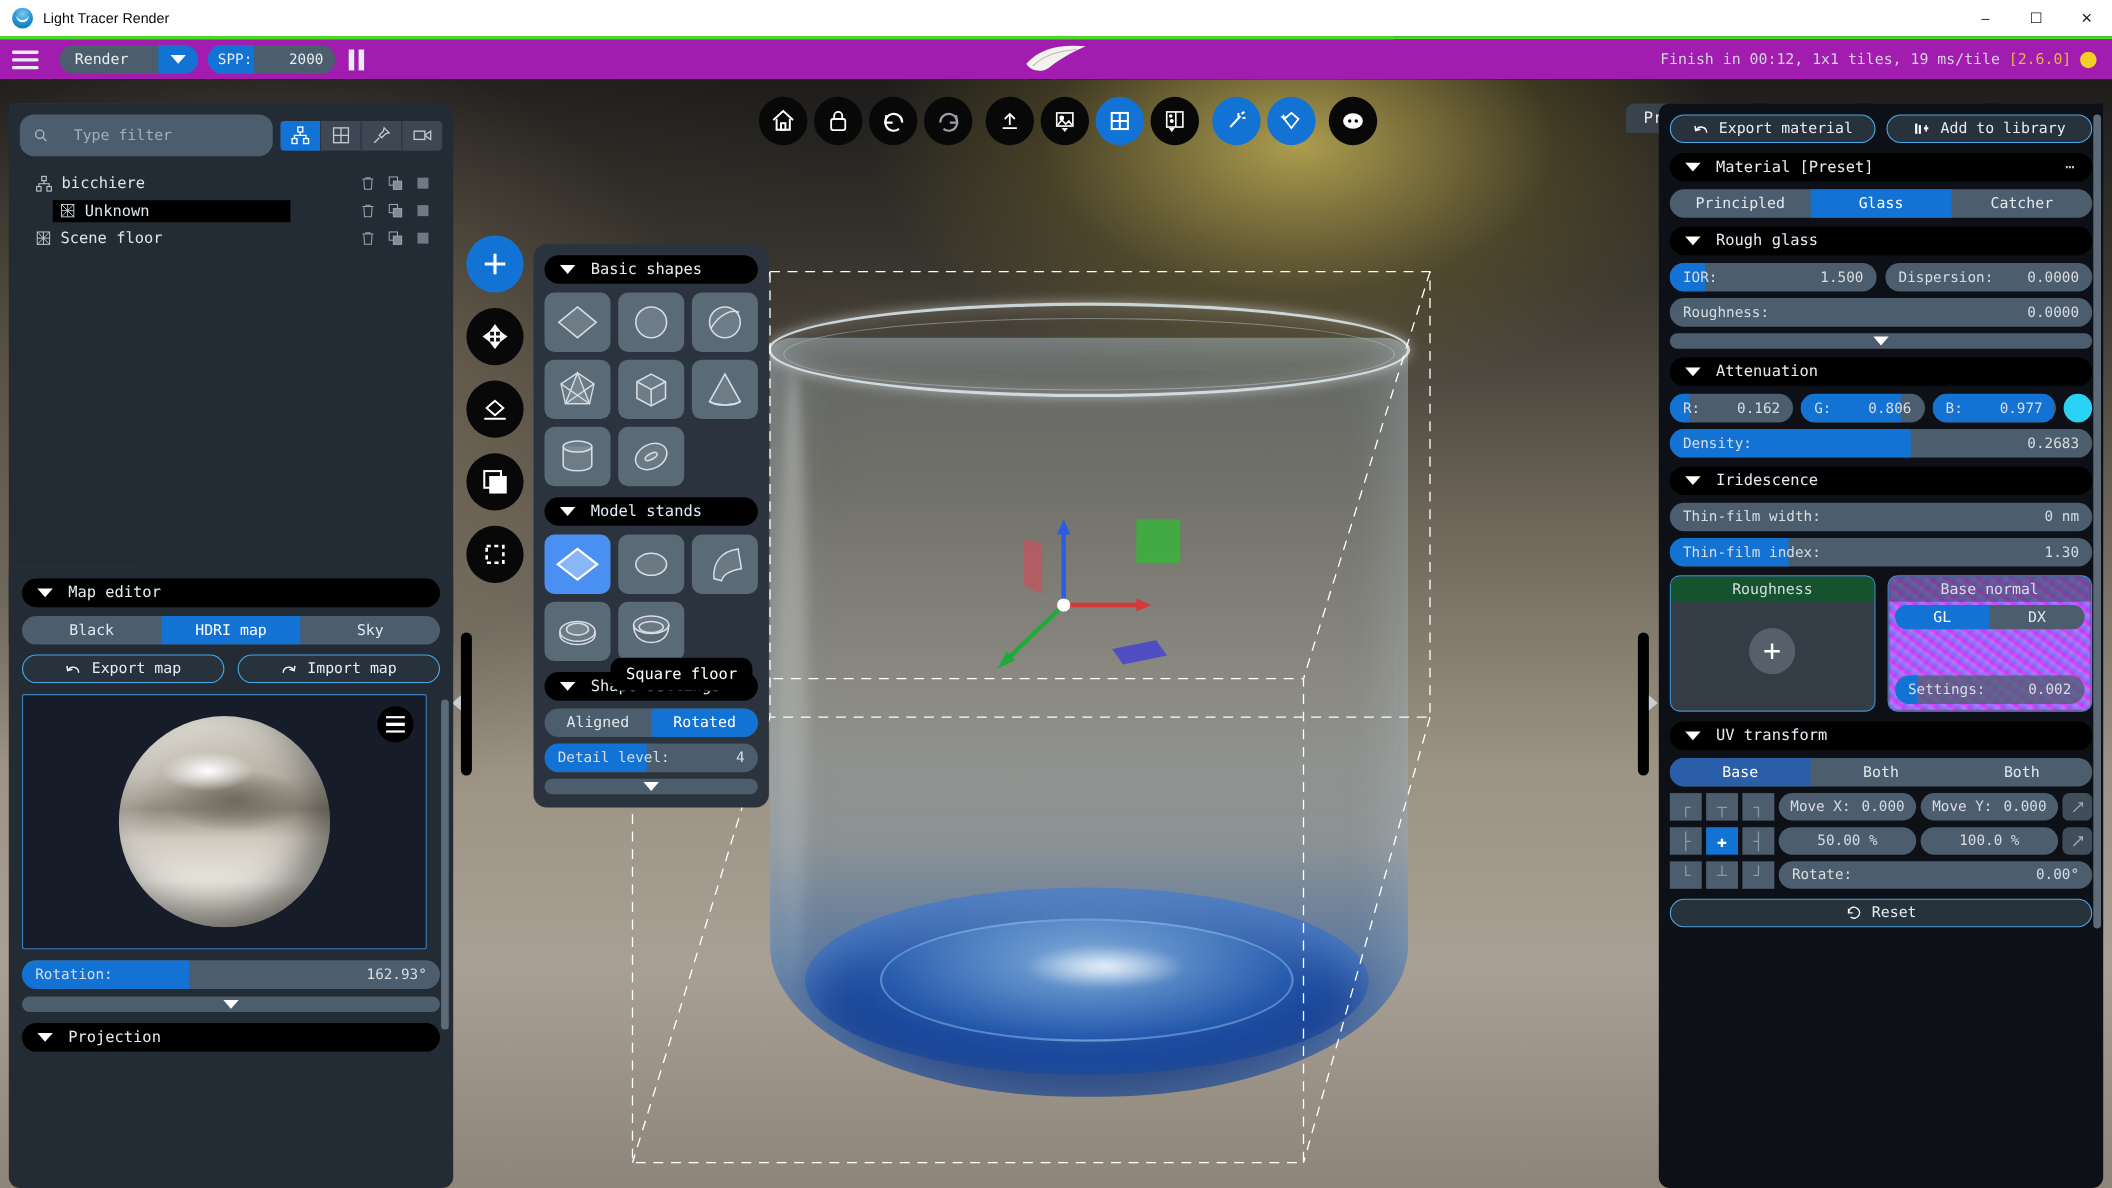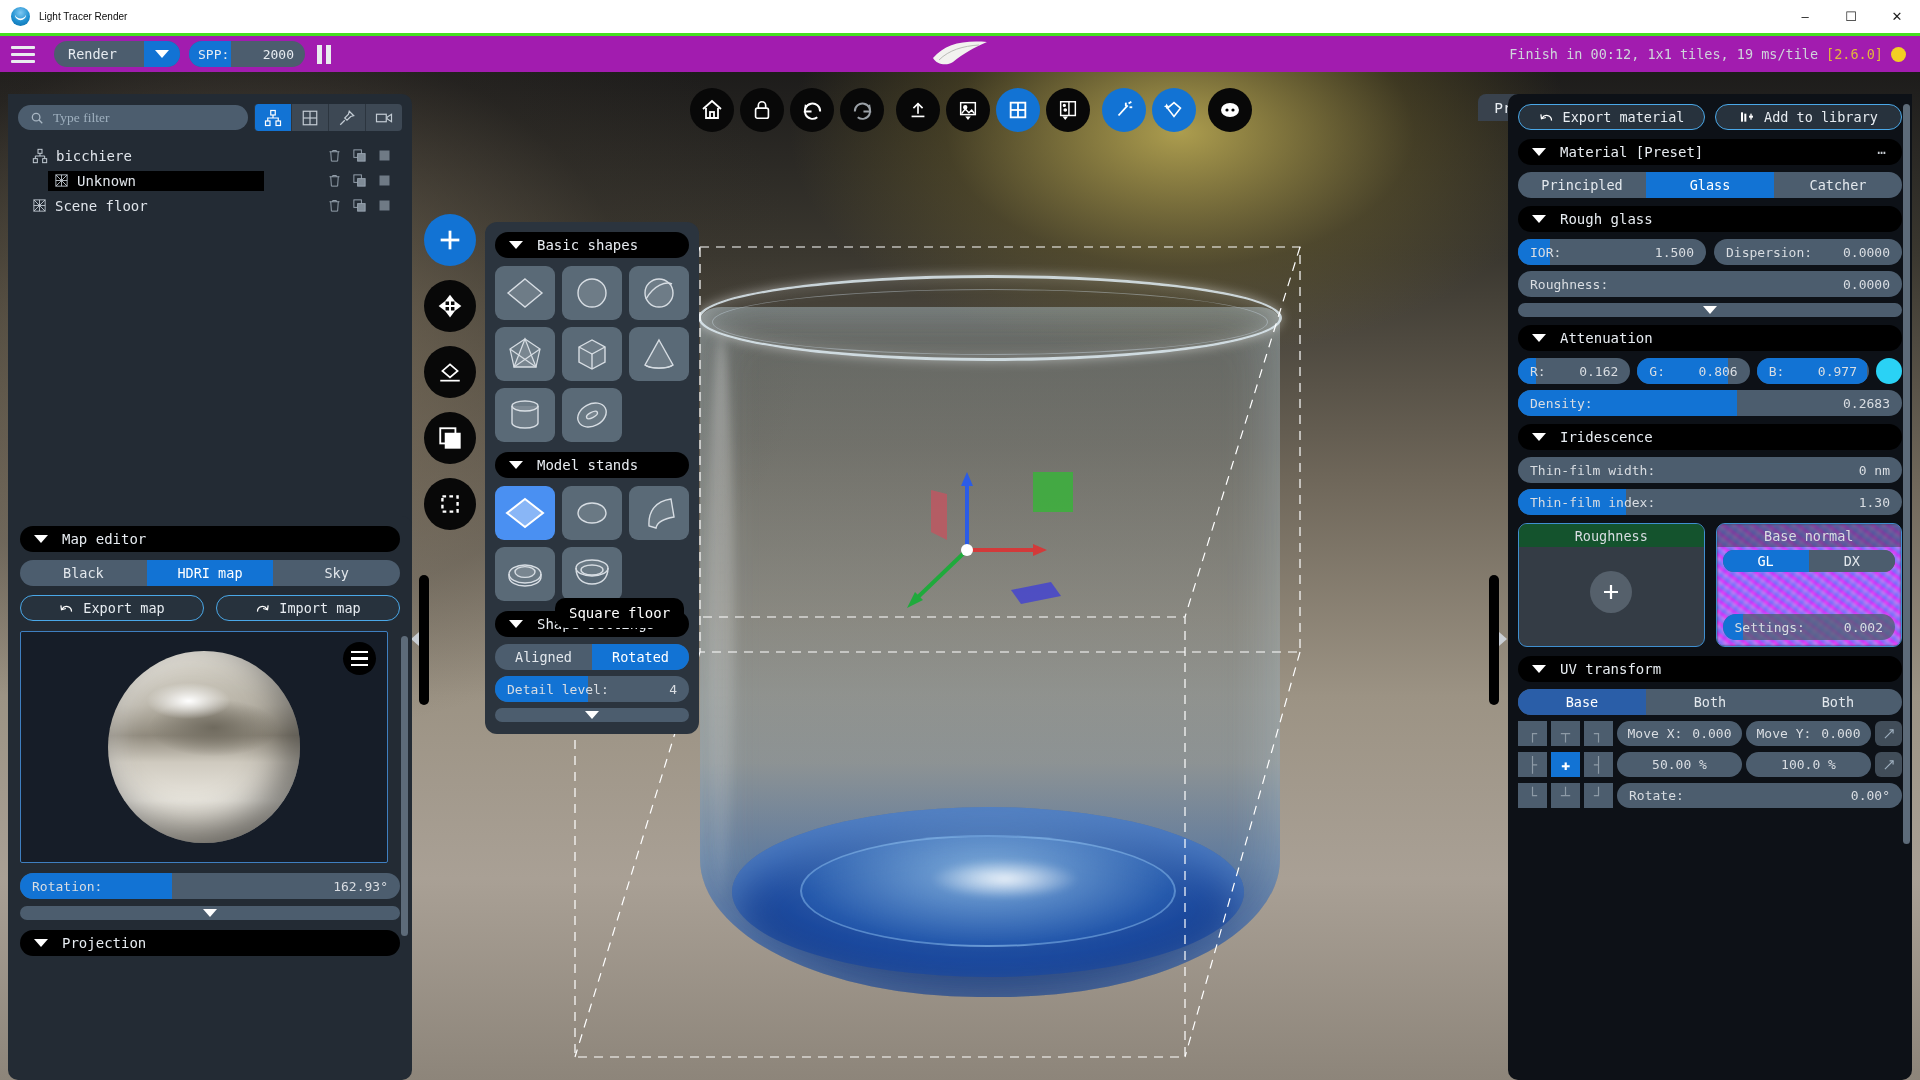--- a/index.html
+++ b/index.html
@@ -16,21 +16,21 @@
     position:absolute; top:0; left:0; width:1920px; height:33px;
     background:#ffffff; display:flex; align-items:center;
   }
   #titlebar .tb-left{ display:flex; align-items:center; gap:9px; padding-left:11px; }
   #titlebar .app-logo{
     width:19px;height:19px;border-radius:50%;
     background:radial-gradient(circle at 50% 30%, #7ec8f2 0%, #1e8fd0 55%, #0b6ba8 100%);
     display:flex;align-items:center;justify-content:center;
   }
   #titlebar .app-logo svg{display:block}
-  #titlebar .tb-title{ color:#0a0a0a; font-family:"Liberation Sans", sans-serif; font-size:10px;}
+  #titlebar .tb-title{ color:#0a0a0a; font-family:"Liberation Sans", sans-serif; font-size:13px;}
   #titlebar .tb-btns{ margin-left:auto; display:flex; height:33px;}
   #titlebar .tb-btn{ width:46px;height:33px;display:flex;align-items:center;justify-content:center;color:#1b1b1b;font-size:13px;font-family:"Liberation Sans",sans-serif;}
   #greenline{ position:absolute;top:33px;left:0;width:1920px;height:3px;background:#46e020;}
   #greenline .prog{position:absolute;left:0;top:0;height:3px;width:1267px;background:#46e020;}
 
   
   #topbar{
     position:absolute; top:36px; left:0; width:1920px; height:36px;
     background:#a21caf; display:flex; align-items:center;
   }
@@ -126,21 +126,21 @@
   .sldrow{height:14px;border-radius:7px;background:#4c5d6e;display:flex;align-items:center;justify-content:center;}
   .sldrow i{width:0;height:0;border-left:7px solid transparent;border-right:7px solid transparent;border-top:8px solid #fff;display:block;}
   .tab-lbl{
     background:#39424d;color:#e7ecf1;font-size:14.5px;padding:6px 16px 5px;
     border-radius:8px 8px 0 0;
   }
   #scene-explorer{ position:absolute;left:8px;top:94px;width:404px;height:500px;background:#232b34;border-radius:0 10px 10px 10px;}
   #se-tab{position:absolute;left:8px;top:94px;}
   .searchrow{display:flex;gap:0;align-items:center;}
   .searchbox{
-    flex:1;height:25px;border-radius:13px;background:#4c5d6e;display:flex;align-items:center;gap:9px;padding:0 12px;color:#9fb0bf;font-size:13.5px;font-family:Liberation Serif, serif;
+    flex:1;height:38px;border-radius:13px;background:#4c5d6e;display:flex;align-items:center;gap:23px;padding:0 12px;color:#9fb0bf;font-size:13.5px;
   }
   .iconbtn{
     width:37px;height:27px;background:#3d4854;display:flex;align-items:center;justify-content:center;
     border-left:1px solid #2c353f;
   }
   .iconbtn.active{background:#1273d4;}
   .tree-row{display:flex;align-items:center;height:25px;gap:8px;padding-left:14px;font-size:14px;color:#dfe4ea;}
   .tree-row .acts{margin-left:auto;display:flex;gap:10px;padding-right:10px;}
   .tree-row.sel .namebg{background:#000;padding:2px 74px 2px 6px;display:flex;align-items:center;gap:8px;}
   #environment{ position:absolute;left:8px;top:516px;width:404px;height:564px;background:#232b34;border-radius:0 10px 10px 10px;}
@@ -908,15 +908,22 @@
     <div class="uvgrid">
       <div class="uvcell">└</div>
       <div class="uvcell">┴</div>
       <div class="uvcell">┘</div>
       <div class="uvrow-btn" style="justify-content:space-between;padding:0 12px">
         <span>Rotate:</span>
         <span>0.00°</span>
       </div>
     </div>
 
+    <div class="btn-outline" style="margin-top:9px">
+      <svg width="15" height="15" viewBox="0 0 24 24" fill="none" stroke="#fff" stroke-width="2">
+          <path d="M4 11a8 8 0 1 1 3 6"></path>
+          <polyline points="4,5 4,11 10,11"></polyline>
+        </svg>
+      <span>Reset</span>
+    </div>
   </div>
   <div class="vscroll" style="top:10px;height:740px;right:2px"></div>
 </div>
 
 </body></html>

